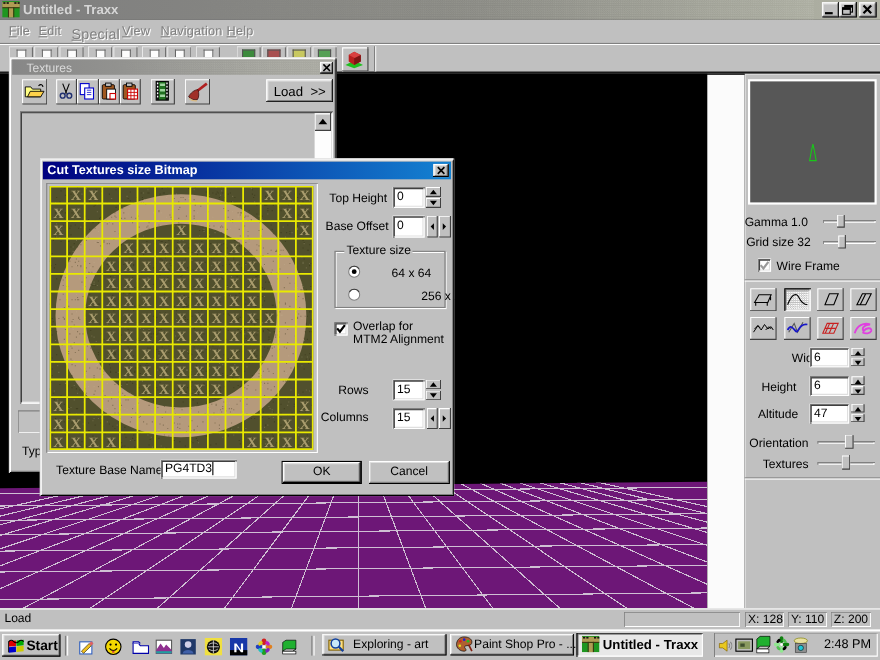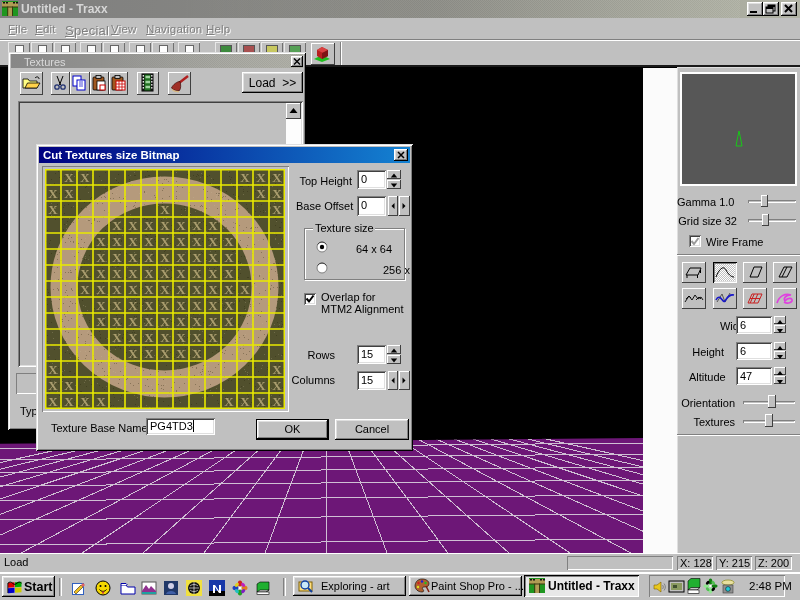--- a/index.html
+++ b/index.html
@@ -415,21 +415,21 @@
 <div class="a lbl" style="left:51px;top:422px;width:95px;height:12px;">Texture Base Name</div>
 <div class="a edit" style="left:146px;top:418px;width:69px;height:17px;font-size:11px;padding-top:2px;">PG4TD3<span style="border-left:1px solid #000;margin-left:0px;"></span></div>
 <div class="a" style="left:256px;top:419px;width:73px;height:21px;border:1px solid #000;">
     <div class="a raised" style="left:0;top:0;width:71px;height:19px;text-align:center;padding-top:3px">OK</div>
   </div>
 <div class="a raised" style="left:335px;top:419px;width:74px;height:21px;text-align:center;padding-top:4px;">Cancel</div>
 <div class="a g" style="left:0px;top:553px;width:800px;height:19px;box-shadow:inset 0 1px 0 #ffffff;"></div>
 <div class="a lbl" style="left:4px;top:556px;width:100px;height:13px;">Load</div>
 <div class="a sunk1" style="left:567px;top:556px;width:106px;height:14px;"></div>
 <div class="a sunk1 lbl" style="left:677px;top:556px;width:36px;height:14px;padding:1px 0 0 3px;">X: 128</div>
-<div class="a sunk1 lbl" style="left:716px;top:556px;width:36px;height:14px;padding:1px 0 0 3px;">Y: 215</div>
+<div class="a sunk1 lbl" style="left:716px;top:556px;width:36px;height:14px;padding:1px 0 0 3px;">Y: 110</div>
 <div class="a sunk1 lbl" style="left:755px;top:556px;width:37px;height:14px;padding:1px 0 0 3px;">Z: 200</div>
 <div class="a g" style="left:0px;top:572px;width:800px;height:28px;box-shadow:inset 0 2px 0 #ffffff;"></div>
 <div class="a raised" style="left:2px;top:576px;width:53px;height:21px;">
     <div class="a" style="left:4px;top:3px"><svg width="17" height="15">
         <g transform="skewY(-5)">
           <rect x="2" y="4" width="6.5" height="5" fill="#d00"></rect>
           <rect x="9" y="4" width="6.5" height="5" fill="#0a0"></rect>
           <rect x="2" y="9.5" width="6.5" height="5" fill="#00c"></rect>
           <rect x="9" y="9.5" width="6.5" height="5" fill="#cc0"></rect>
         </g>
@@ -522,21 +522,21 @@
         <rect x="1" y="1" width="2" height="1.5" fill="#111"></rect>
         <rect x="4" y="1" width="2" height="1.5" fill="#111"></rect>
         <rect x="11" y="1" width="2" height="1.5" fill="#111"></rect>
         <rect x="14" y="1" width="2" height="1.5" fill="#111"></rect>
         <rect x="0" y="5.5" width="16" height="1" fill="#3a3a10"></rect>
         <rect x="5.2" y="5.5" width="1" height="9.5" fill="#3a3a10"></rect>
         <rect x="10" y="5.5" width="1" height="9.5" fill="#3a3a10"></rect>
       </svg></div>
     <div class="a lbl" style="left:24px;top:4px;font-weight:bold;font-size:12px">Untitled - Traxx</div>
   </div>
-<div class="a sunk1" style="left:649px;top:575px;width:136px;height:22px;">
+<div class="a sunk1" style="left:649px;top:575px;width:149px;height:22px;">
     <div class="a" style="left:3px;top:4px"><svg width="14" height="16">
         <path d="M2 6v4h3l4 3V3L5 6z" fill="#e8c820" stroke="#806000" stroke-width="0.6"></path>
         <path d="M10.5 6c1 1 1 3 0 4M12 4.5c1.8 2 1.8 5 0 7" fill="none" stroke="#808080"></path>
       </svg></div>
     <div class="a" style="left:19px;top:4px"><svg width="17" height="16">
         <rect x="1" y="2" width="15" height="11" fill="#c0c0c0" stroke="#000"></rect>
         <rect x="3" y="4" width="11" height="7" fill="#8a9a60"></rect>
         <rect x="5" y="6" width="4" height="3" fill="#405030"></rect>
       </svg></div>
     <div class="a" style="left:37px;top:2px"><svg width="16" height="18">

